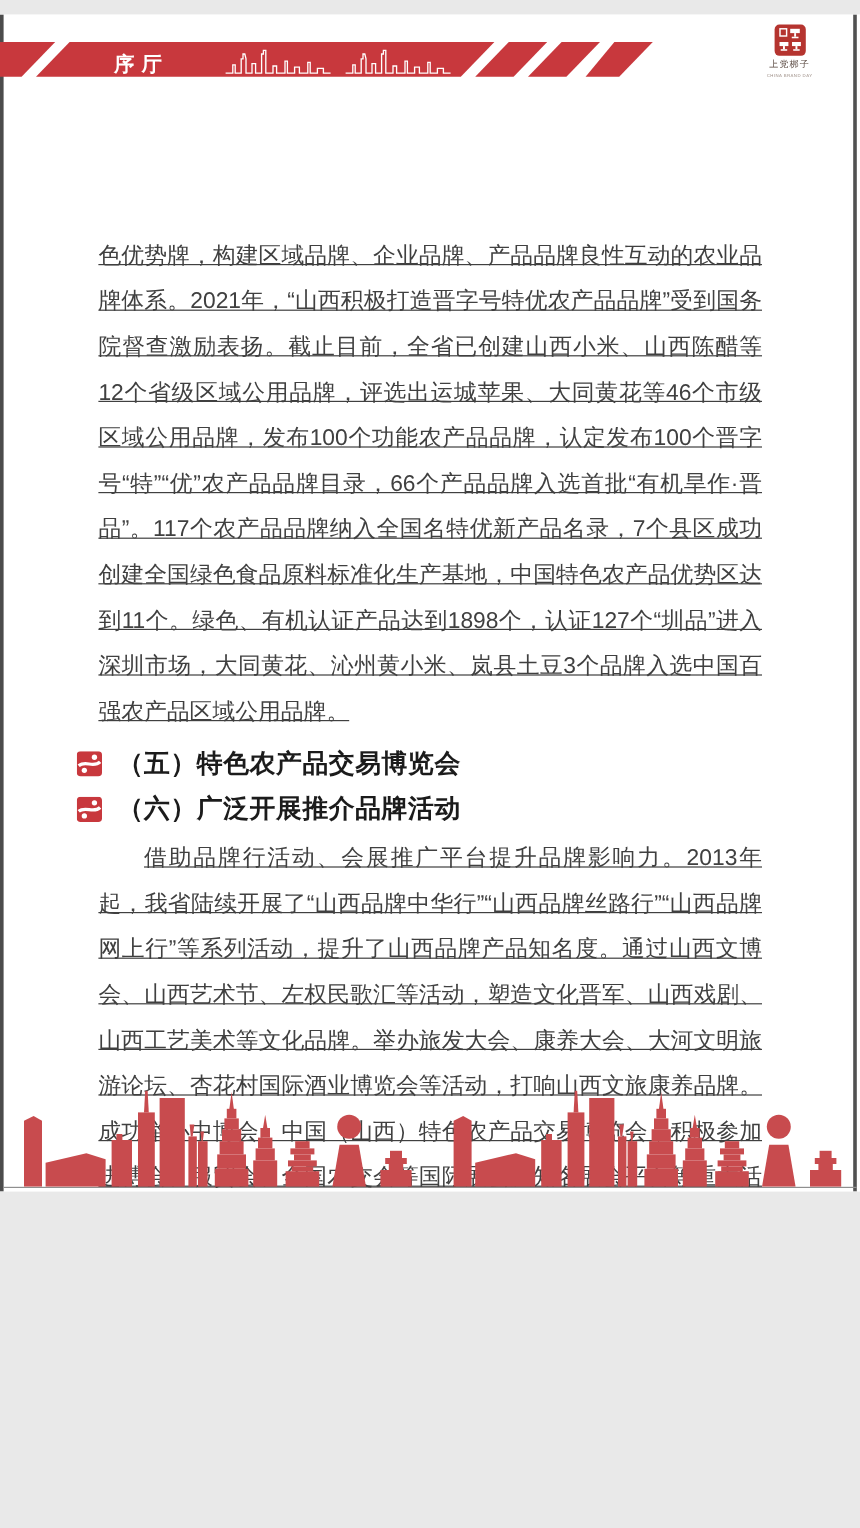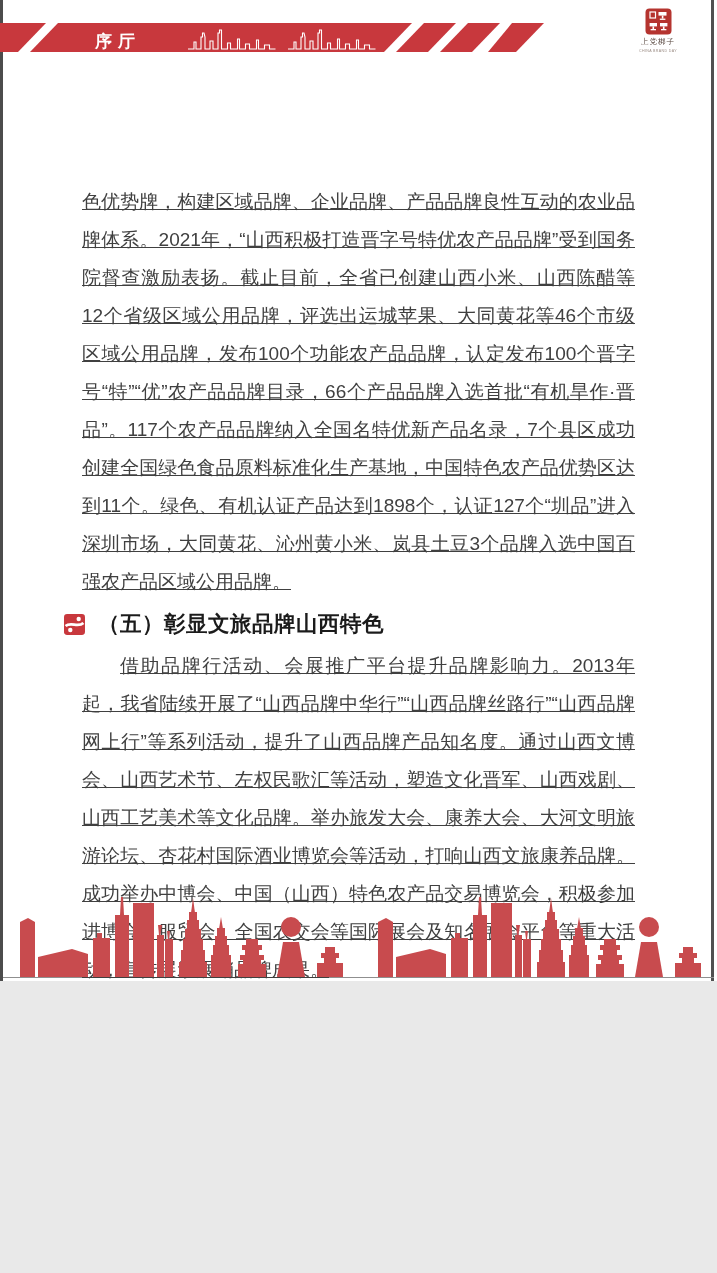--- a/index.html
+++ b/index.html
@@ -1,17 +1,17 @@
 <!DOCTYPE html>
 <html><head>
 <meta charset="utf-8">
 <style>
   html,body{margin:0;padding:0;background:#e9e9e9;}
   .page{
-    position:relative;width:717px;height:981px;margin:0 auto;
+    position:relative;width:717px;height:981px;margin:12px auto;
     background:#ffffff;overflow:hidden;
     font-family:"Liberation Sans","DejaVu Sans",sans-serif;
   }
   .edge-left{position:absolute;left:0;top:0;width:3px;height:100%;background:#4c4c4c;}
   .edge-right{position:absolute;right:3px;top:0;width:3px;height:100%;background:#515151;}
   .bottom-line{position:absolute;left:3px;right:3px;bottom:3px;height:1px;background:#8f8f8f;}
 
   .header-svg{position:absolute;left:0;top:0;display:block;}
   .section-tab-label{
     position:absolute;left:95px;top:30px;
@@ -93,23 +93,32 @@
   <div class="content">
     <p>色优势牌，构建区域品牌、企业品牌、产品品牌良性互动的农业品牌体系。2021年，“山西积极打造晋字号特优农产品品牌”受到国务院督查激励表扬。截止目前，全省已创建山西小米、山西陈醋等12个省级区域公用品牌，评选出运城苹果、大同黄花等46个市级区域公用品牌，发布100个功能农产品品牌，认定发布100个晋字号“特”“优”农产品品牌目录，66个产品品牌入选首批“有机旱作·晋品”。117个农产品品牌纳入全国名特优新产品名录，7个县区成功创建全国绿色食品原料标准化生产基地，中国特色农产品优势区达到11个。绿色、有机认证产品达到1898个，认证127个“圳品”进入深圳市场，大同黄花、沁州黄小米、岚县土豆3个品牌入选中国百强农产品区域公用品牌。</p>
 
     <div class="section-heading-row">
       <svg class="bullet-icon" width="21" height="21" viewBox="0 0 20 20">
         <rect width="20" height="20" rx="3" fill="#c8383d"></rect>
         <path d="M1.5,11.5 C6.5,7 13.5,13.5 18.5,8.5" stroke="#ffffff" stroke-width="2.6" fill="none"></path>
         <circle cx="14" cy="4.8" r="2.1" fill="#ffffff"></circle>
         <circle cx="6" cy="15.2" r="2.1" fill="#ffffff"></circle>
       </svg>
-      <div class="section-heading">（五）彰显文旅品牌山西特色</div>
+      <div class="section-heading">（五）特色农产品交易博览会</div>
     </div>
 
+    <div class="section-heading-row">
+      <svg class="bullet-icon" width="21" height="21" viewBox="0 0 20 20">
+        <rect width="20" height="20" rx="3" fill="#c8383d"></rect>
+        <path d="M1.5,11.5 C6.5,7 13.5,13.5 18.5,8.5" stroke="#ffffff" stroke-width="2.6" fill="none"></path>
+        <circle cx="14" cy="4.8" r="2.1" fill="#ffffff"></circle>
+        <circle cx="6" cy="15.2" r="2.1" fill="#ffffff"></circle>
+      </svg>
+      <div class="section-heading">（六）广泛开展推介品牌活动</div>
+    </div>
     <p class="para-indent">借助品牌行活动、会展推广平台提升品牌影响力。2013年起，我省陆续开展了“山西品牌中华行”“山西品牌丝路行”“山西品牌网上行”等系列活动，提升了山西品牌产品知名度。通过山西文博会、山西艺术节、左权民歌汇等活动，塑造文化晋军、山西戏剧、山西工艺美术等文化品牌。举办旅发大会、康养大会、大河文明旅游论坛、杏花村国际酒业博览会等活动，打响山西文旅康养品牌。成功举办中博会、中国（山西）特色农产品交易博览会，积极参加进博会、服贸会、全国农交会等国际展会及知名展会平台等重大活动，宣传展示展销品牌成果。</p>
   </div>
 
   <svg class="footer-skyline" width="717" height="82" viewBox="0 0 717 82">
     <defs>
       <g id="city" fill="#c84b4e">
         <polygon points="20,27 28,23 35,27 35,82 20,82"></polygon>
         <polygon points="38,62 72,54 88,59 88,82 38,82"></polygon>
         <rect x="93" y="43" width="17" height="39"></rect>
         <rect x="97" y="38" width="5" height="5"></rect>

